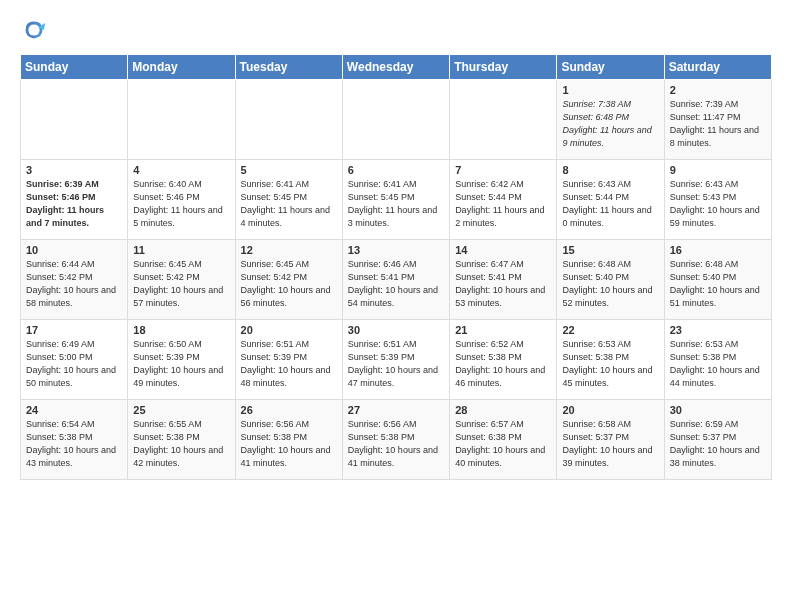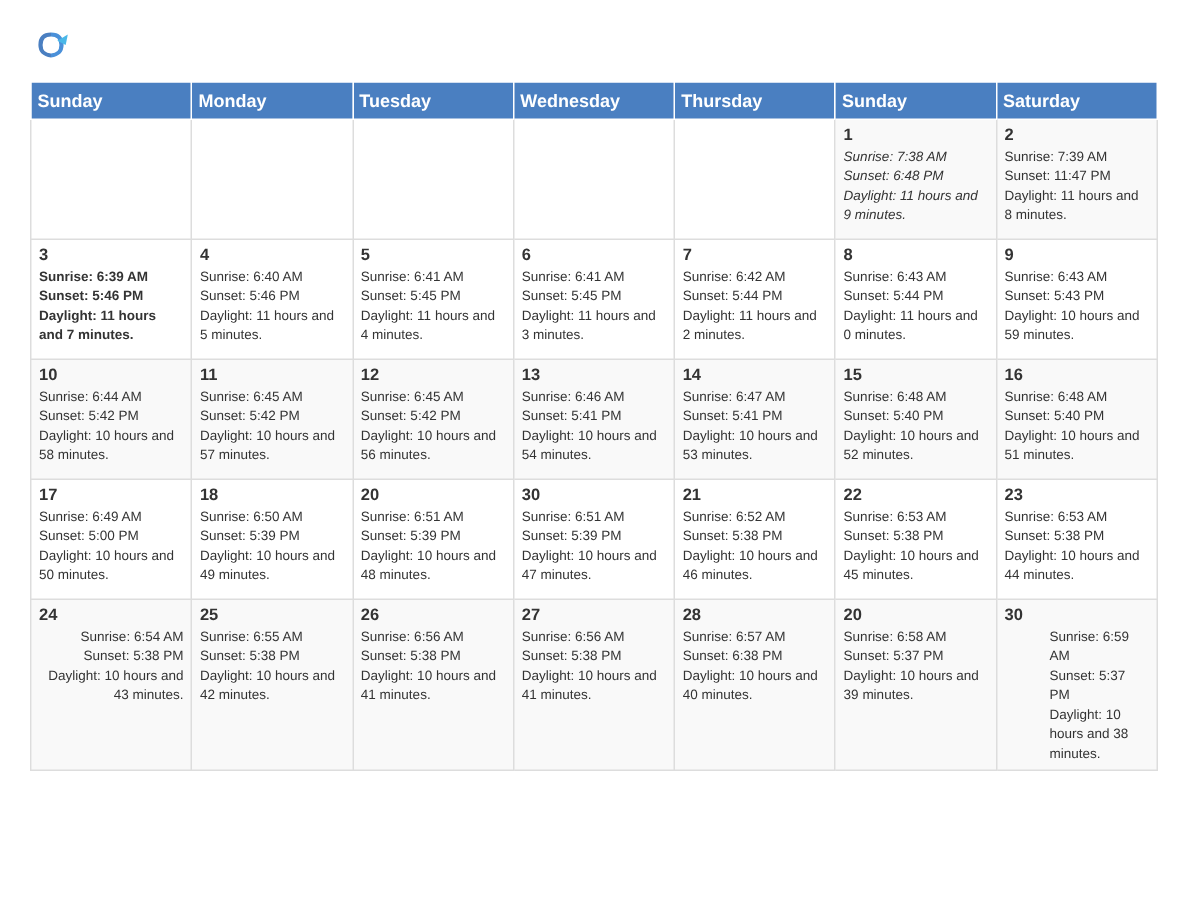--- a/index.html
+++ b/index.html
@@ -283,21 +283,21 @@
           <td>
             <span class="day-number">23</span>
             <div class="day-info" style="white-space: pre-line;">Sunrise: 6:53 AM
 Sunset: 5:38 PM
 Daylight: 10 hours and 44 minutes.</div>
           </td>
         </tr>
         <tr>
           <td>
             <span class="day-number">24</span>
-            <div class="day-info" style="white-space: pre-line; text-align: right;">Sunrise: 6:54 AM
+            <div class="day-info" style="white-space: pre-line;">Sunrise: 6:54 AM
 Sunset: 5:38 PM
 Daylight: 10 hours and 43 minutes.</div>
           </td>
           <td>
             <span class="day-number">25</span>
             <div class="day-info" style="white-space: pre-line;">Sunrise: 6:55 AM
 Sunset: 5:38 PM
 Daylight: 10 hours and 42 minutes.</div>
           </td>
           <td>
@@ -319,20 +319,20 @@
 Daylight: 10 hours and 40 minutes.</div>
           </td>
           <td>
             <span class="day-number">20</span>
             <div class="day-info" style="white-space: pre-line;">Sunrise: 6:58 AM
 Sunset: 5:37 PM
 Daylight: 10 hours and 39 minutes.</div>
           </td>
           <td>
             <span class="day-number">30</span>
-            <div class="day-info" style="white-space: pre-line; margin-left: 30px;">Sunrise: 6:59 AM
+            <div class="day-info" style="white-space: pre-line;">Sunrise: 6:59 AM
 Sunset: 5:37 PM
 Daylight: 10 hours and 38 minutes.</div>
           </td>
         </tr>
       </tbody>
   </table>
 </div>
 
 </body></html>

